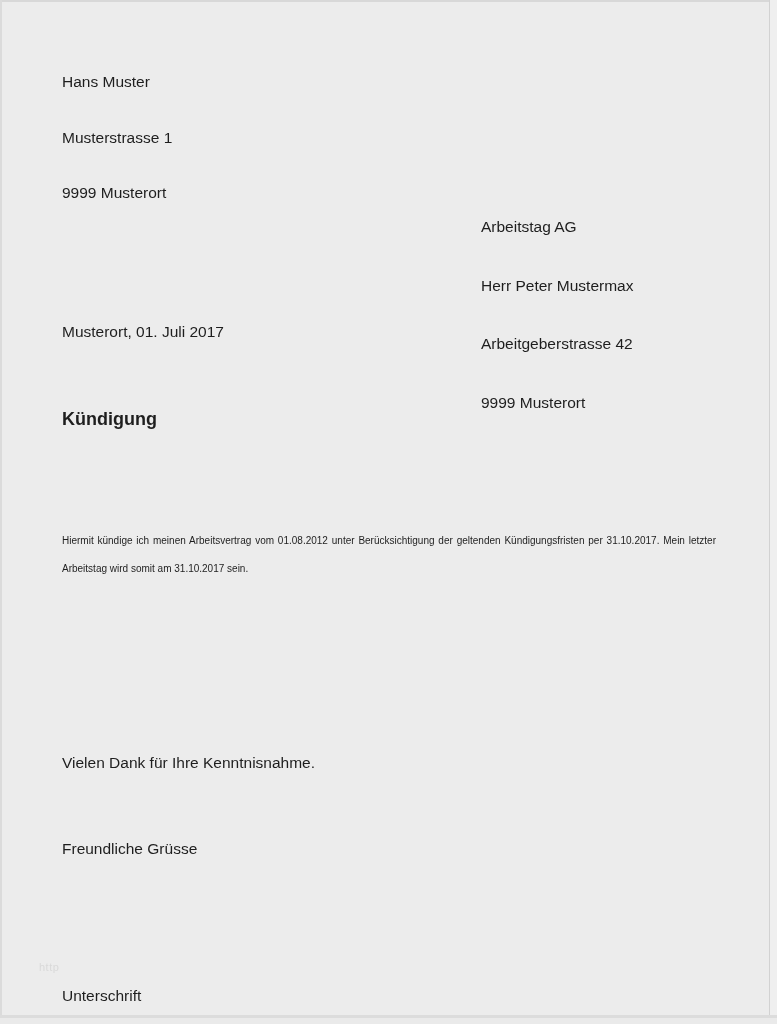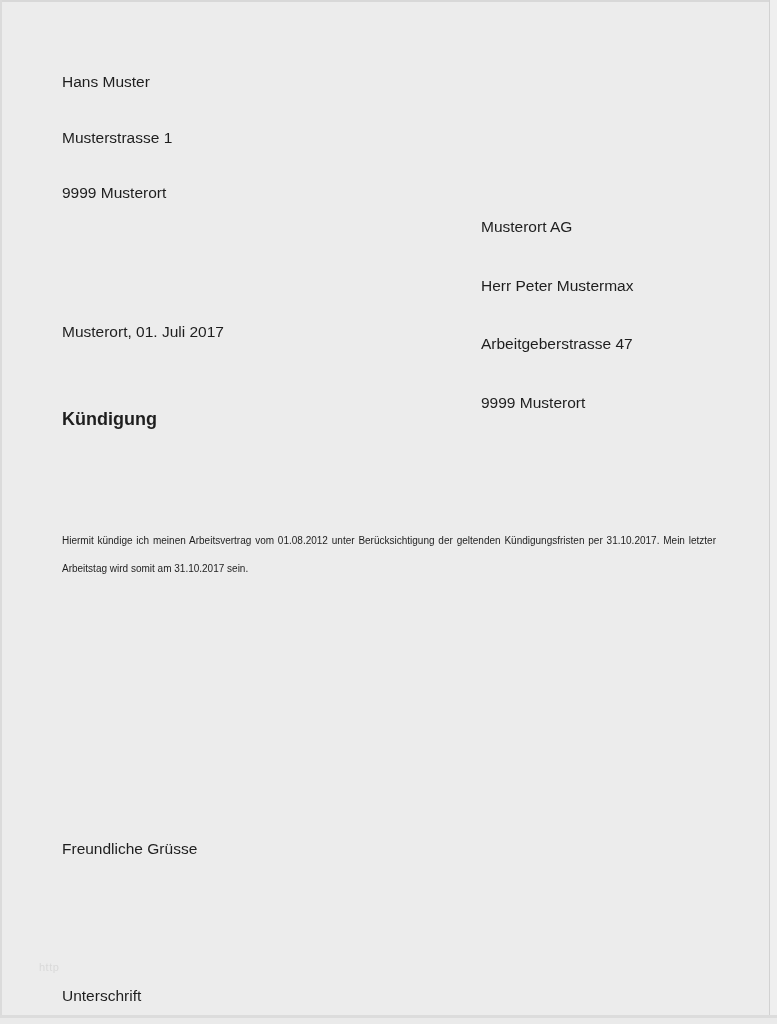--- a/index.html
+++ b/index.html
@@ -71,34 +71,35 @@
   <div class="edge-bottom"></div>
   <div class="edge-bottom-strip"></div>
 
   <div class="txt sender">
     <span class="addr-line">Hans Muster</span>
     <span class="addr-line">Musterstrasse 1</span>
     <span class="addr-line">9999 Musterort</span>
   </div>
 
   <div class="txt recipient">
-    <span class="addr-line">Musterort AG</span>
+    <span class="addr-line">Arbeitstag AG</span>
     <span class="addr-line">Herr Peter Mustermax</span>
-    <span class="addr-line">Arbeitgeberstrasse 47</span>
+    <span class="addr-line">Arbeitgeberstrasse 42</span>
     <span class="addr-line">9999 Musterort</span>
   </div>
 
   <div class="txt dateline">Musterort, 01. Juli 2017</div>
 
   <div class="txt subject">Kündigung</div>
 
 
   <div class="para p1">Hiermit kündige ich meinen Arbeitsvertrag vom 01.08.2012 unter Berücksichtigung der geltenden Kündigungsfristen per 31.10.2017. Mein letzter Arbeitstag wird somit am 31.10.2017 sein.</div>
 
 
+  <div class="txt p3">Vielen Dank für Ihre Kenntnisnahme.</div>
 
   <div class="txt closing">Freundliche Grüsse</div>
 
   <div class="txt signature">Unterschrift</div>
 
   <div class="watermark">http</div>
 
 </div>
 
 </body></html>

